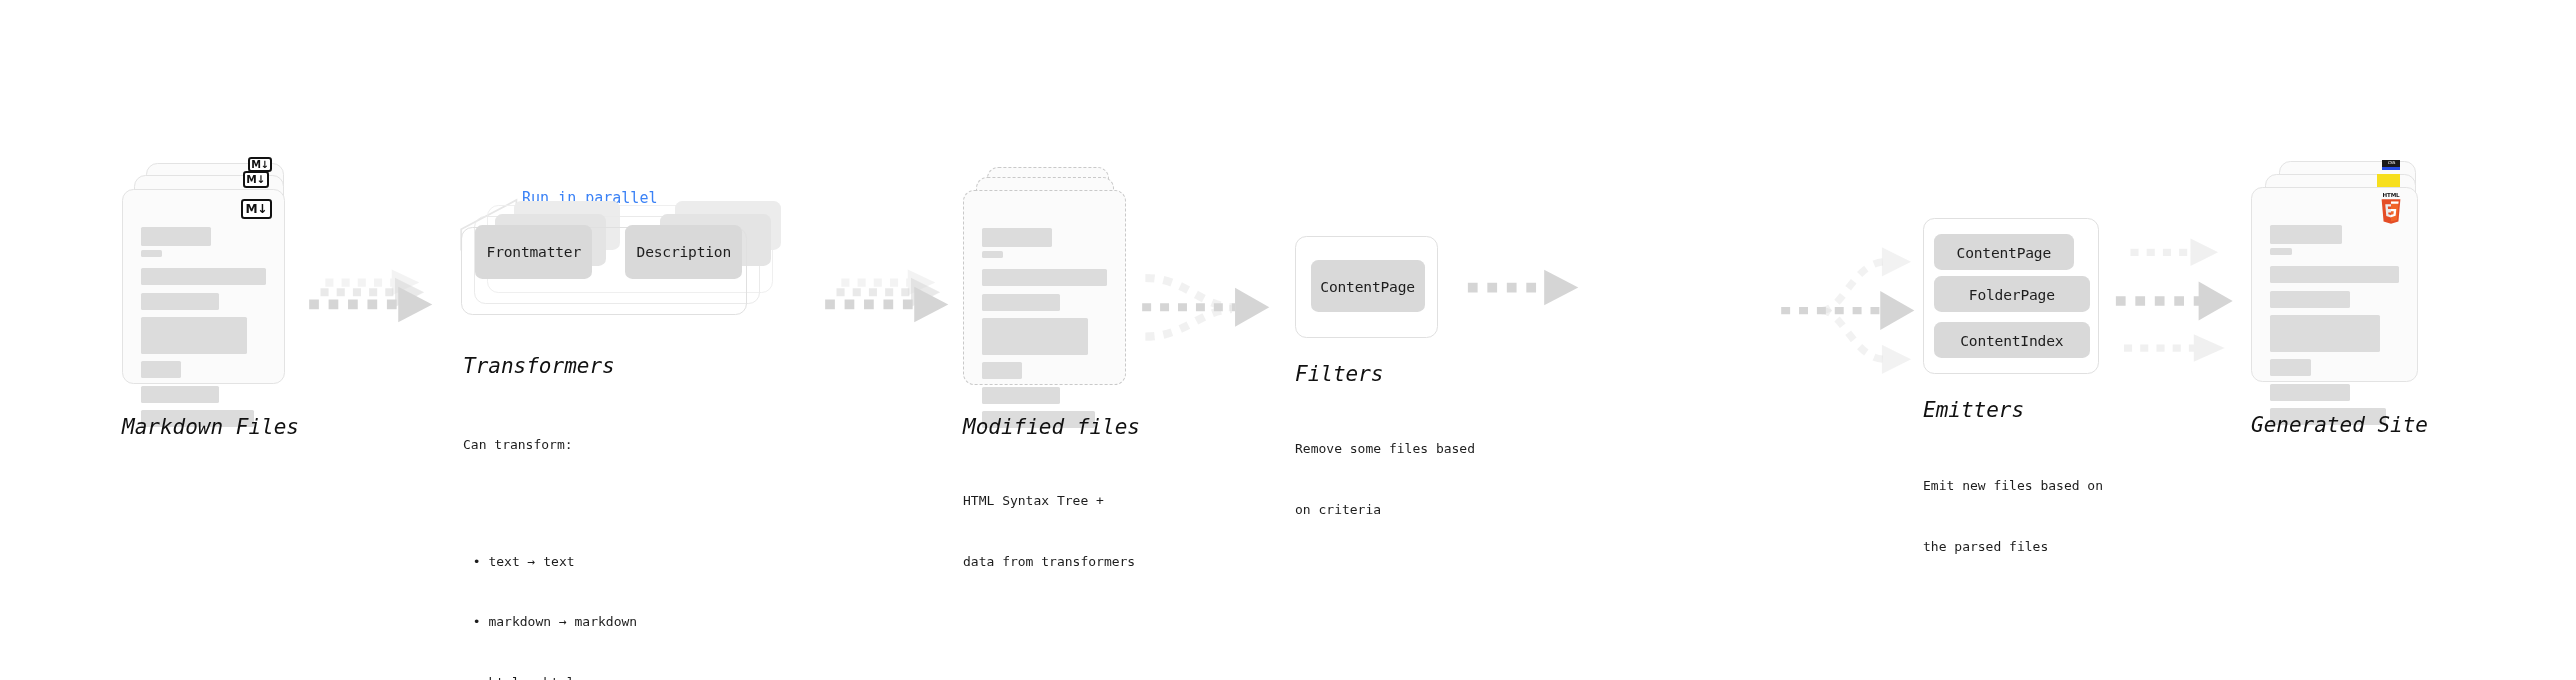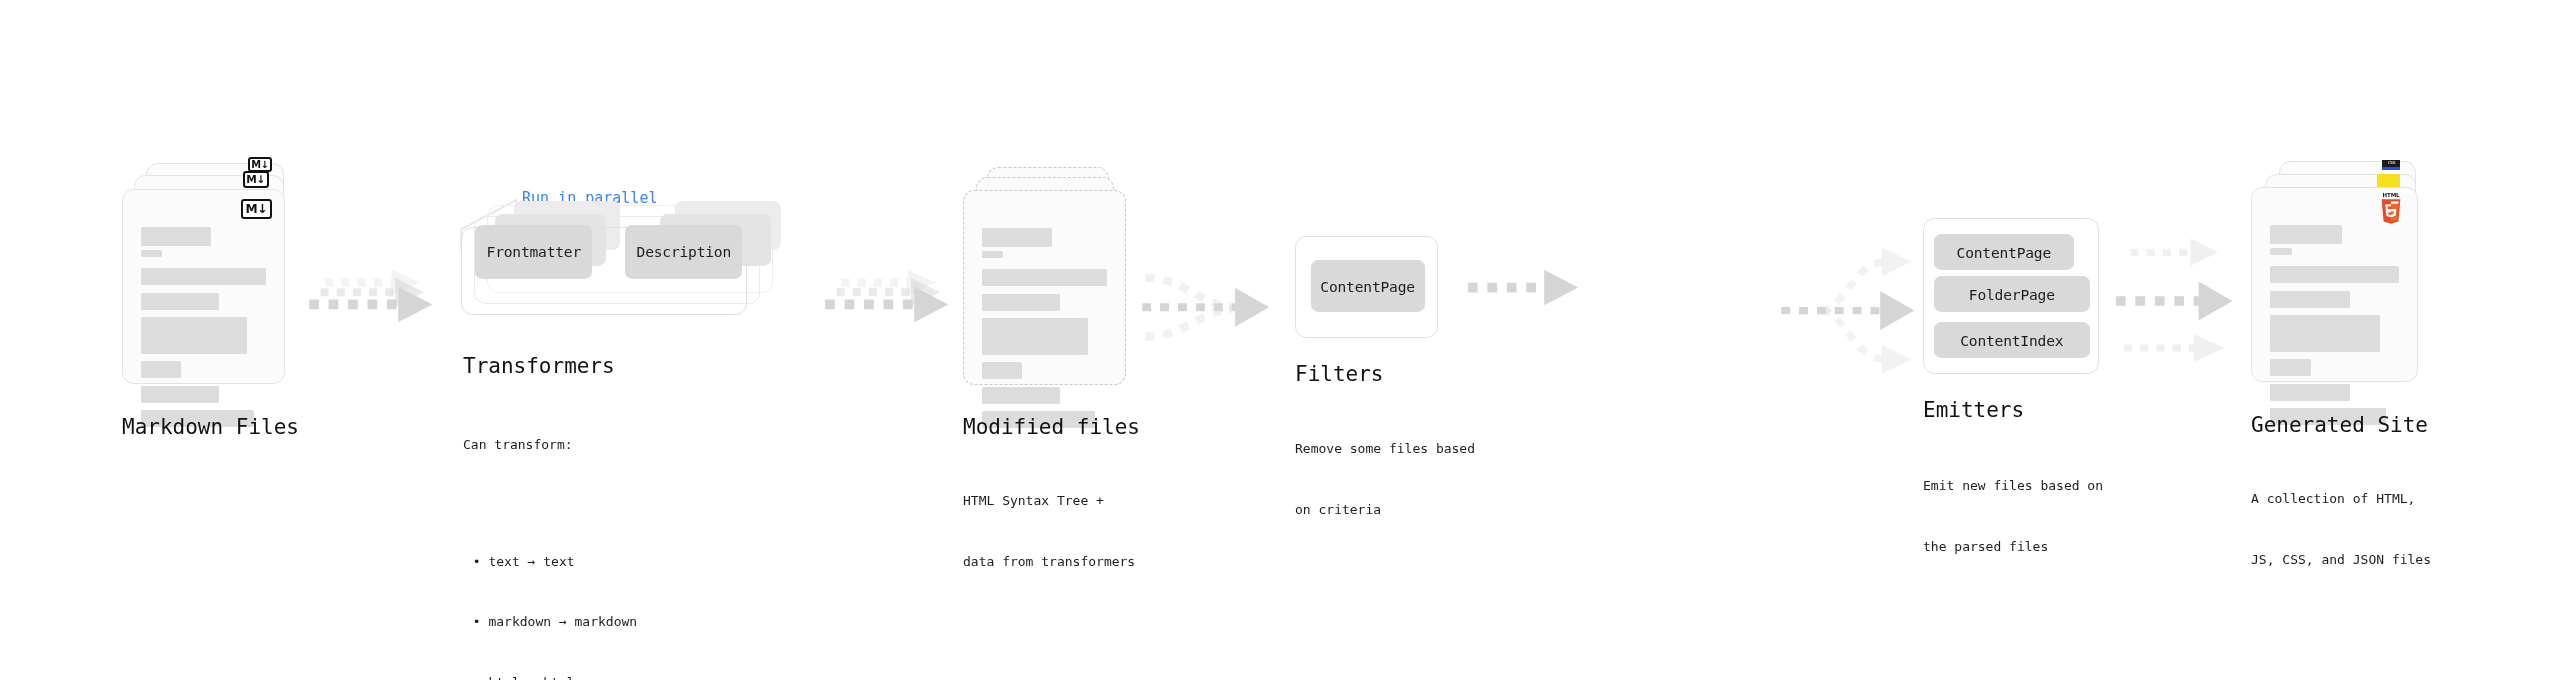--- a/index.html
+++ b/index.html
@@ -124,20 +124,21 @@
     box-sizing: border-box;
   }
 
   
   .title {
     position: absolute;
     font-size: 21px;
     color: #111111;
     letter-spacing: 0px;
     white-space: nowrap;
+    font-style: italic;
   }
   .caption {
     position: absolute;
     font-size: 13px;
     color: #1d1d1d;
     line-height: 1.55;
     white-space: pre;
   }
   .caption-faint {
     position: absolute;
@@ -391,20 +392,16 @@
           <div class="dline w-85"></div>
           <div class="dline w-32"></div>
           <div class="dline w-62b"></div>
           <div class="dline w-90"></div>
         </div>
       </div>
     </div>
 
     <div class="title" style="left:0px; top:252px;">Generated Site</div>
 
-    <div class="caption" style="left:0px; top:288px;">
-      <div>A collection of HTML,</div>
-      <div>JS, CSS, and JSON files</div>
-    </div>
   </div>
 
 </div>
 
 
 </body></html>

